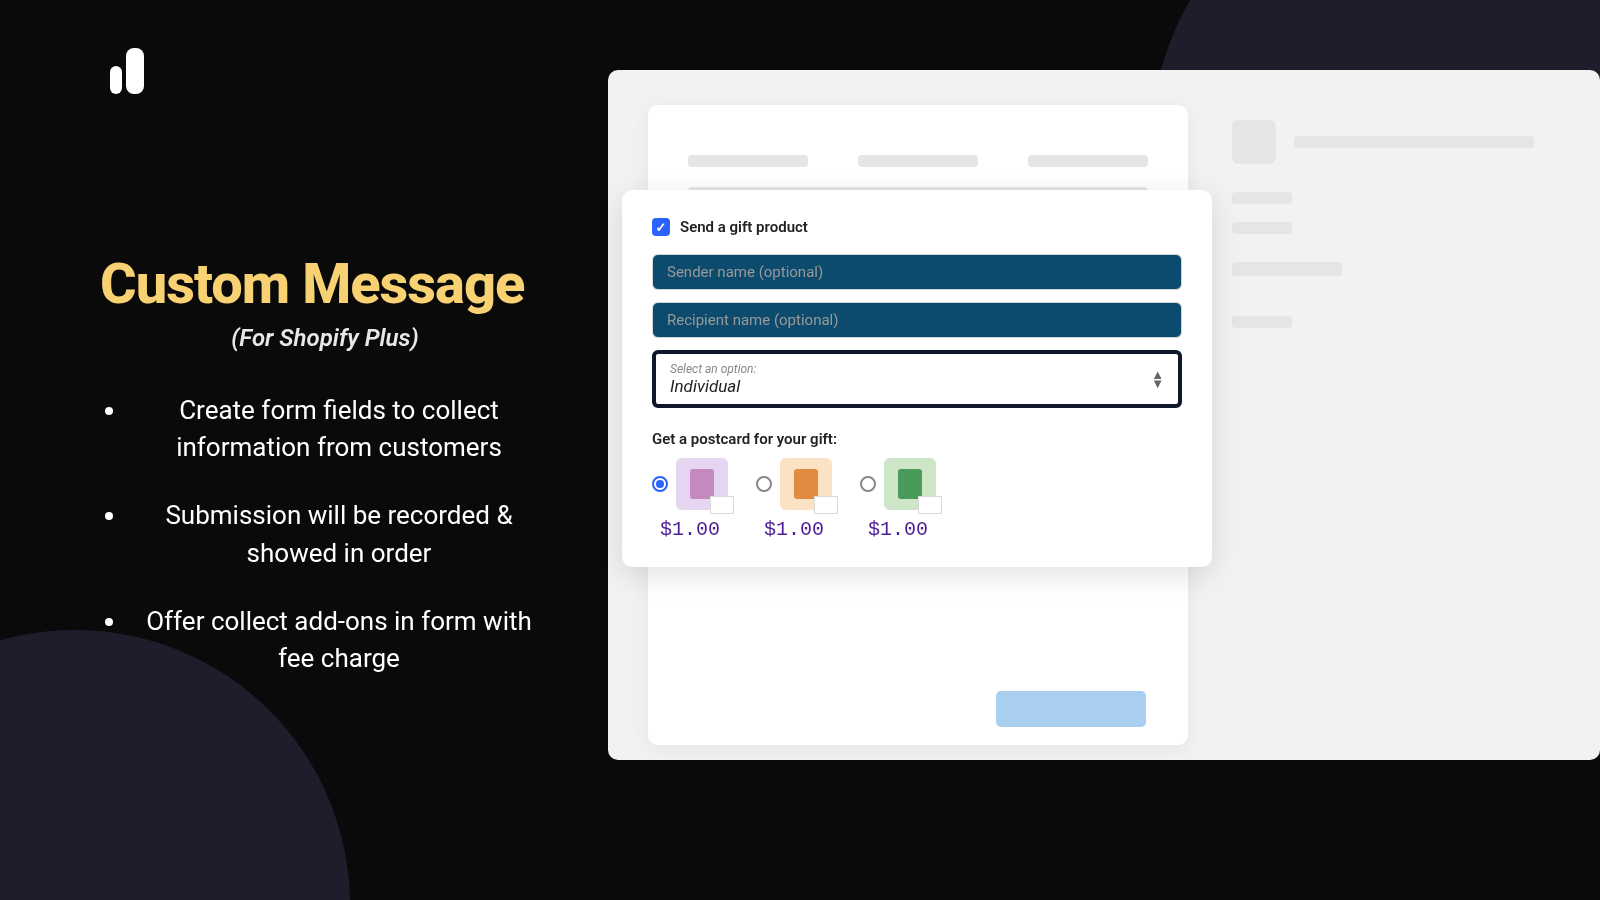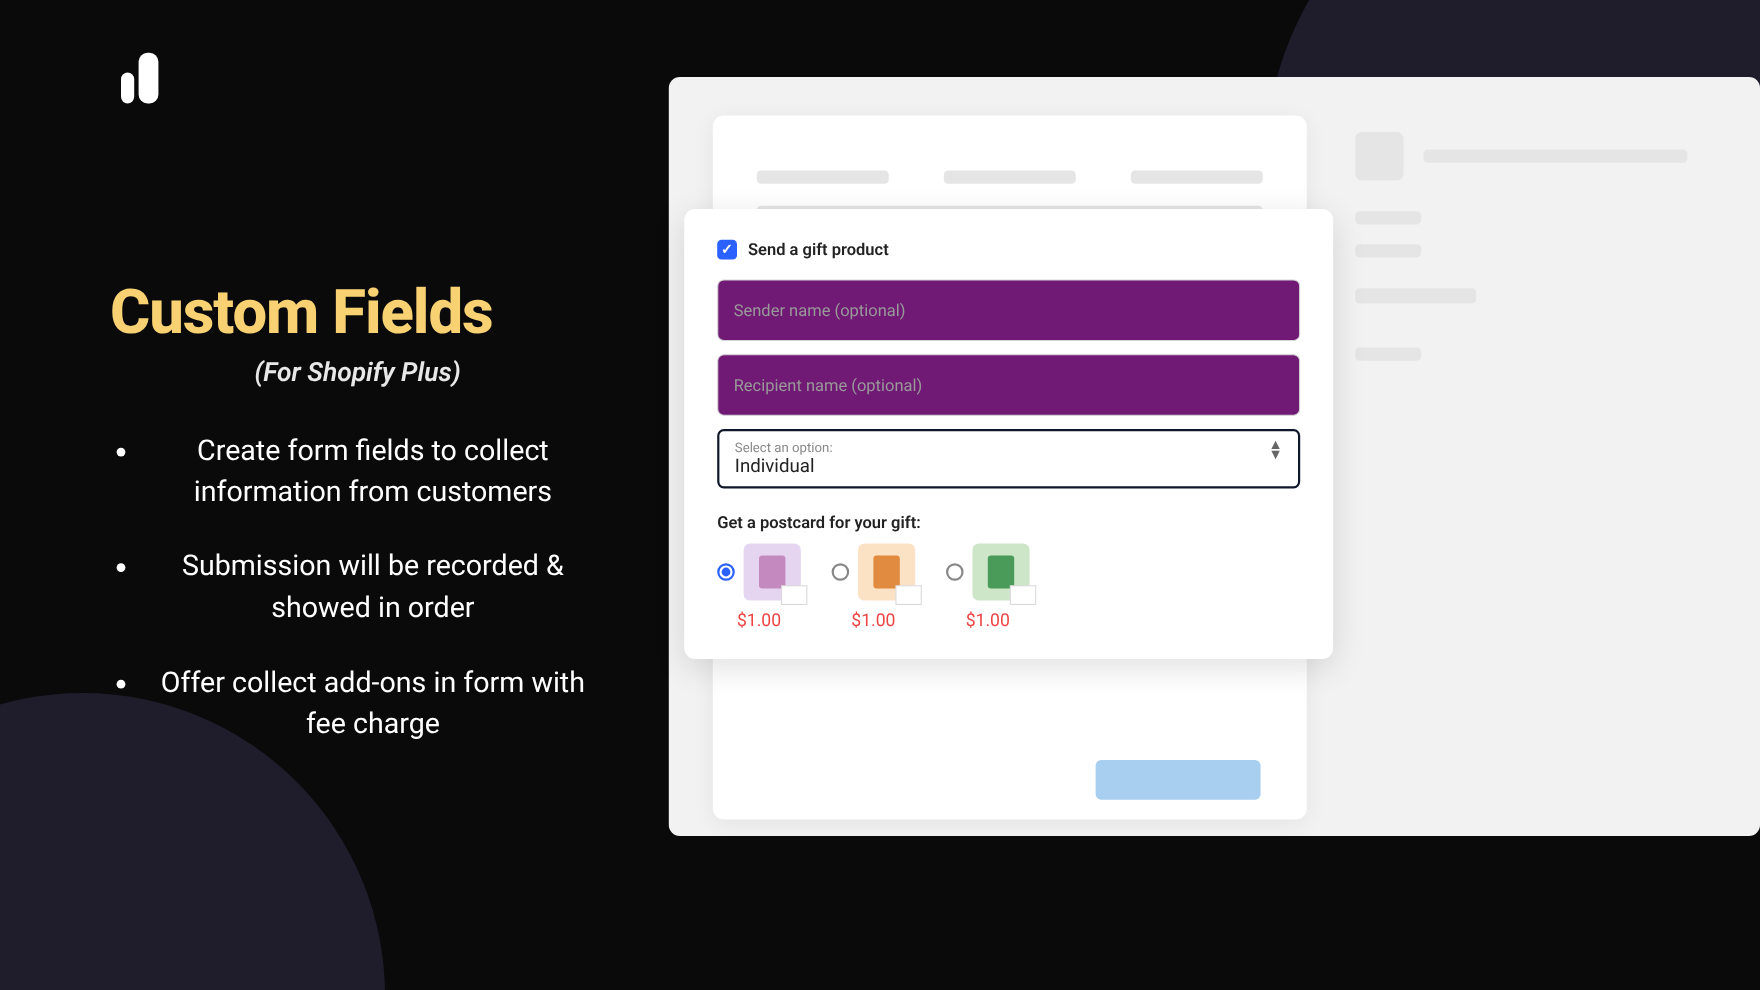--- a/index.html
+++ b/index.html
@@ -81,33 +81,34 @@
   }
   .chk-row { display:flex; align-items:center; gap:10px; margin-bottom:18px;}
   .chk-box {
     width:18px; height:18px; border-radius:4px; background:#2a61ff;
     display:flex; align-items:center; justify-content:center;
     color:#fff; font-size:13px; font-weight:bold;
   }
   .chk-label { font-size:15px; font-weight:600; color:#222;}
   .input {
     width:100%; border:1px solid #d5d5d5; border-radius:6px;
-    padding:18px 14px; font-size:15px; color:#999; background:#701a75;
+    padding:8px 14px; font-size:15px; color:#999; background:#0c4a6e;
     margin-bottom:12px;
   }
   .textarea {
     width:100%; border:1px solid #d5d5d5; border-radius:6px;
     padding:12px 14px; font-size:15px; color:#999; background:#fff;
     height:82px; margin-bottom:16px;
   }
   .q-label { font-size:15px; font-weight:600; color:#222; margin-bottom:10px;}
   .select-wrap {
-    border:2px solid #0f172a; border-radius:6px; padding:8px 14px;
-    display:flex; justify-content:space-between; 
+    border:4px solid #0f172a; border-radius:6px; padding:8px 14px;
+    display:flex; justify-content:space-between; align-items:center;
     margin-bottom:22px;
+    font-style:italic;
   }
   .select-inner { display:flex; flex-direction:column;}
   .select-hint { font-size:12px; color:#888;}
   .select-val { font-size:17px; color:#222;}
   .select-caret { color:#666; font-size:13px; line-height:0.7;}
   .postcard-row { display:flex; gap:28px; margin-top:10px;}
   .post-item { display:flex; flex-direction:column; align-items:center;}
   .post-top { display:flex; align-items:center; gap:8px;}
   .radio {
     width:16px; height:16px; border-radius:50%;
@@ -122,21 +123,21 @@
     display:flex; align-items:center; justify-content:center;
   }
   .thumb::after {
     content:""; position:absolute; bottom:-4px; right:-6px;
     width:22px; height:16px; background:#fff; border:1px solid rgba(0,0,0,0.15);
   }
   .thumb-inner { width:24px; height:30px; border-radius:3px;}
   .t1 { background:#e5d5f0;} .t1 .thumb-inner{background:#c48abf;}
   .t2 { background:#fbe2c5;} .t2 .thumb-inner{background:#e08b3f;}
   .t3 { background:#cde6c8;} .t3 .thumb-inner{background:#4a9b5a;}
-  .price { font-size:16px; color:#ef4444; margin-top:8px;}
+  .price { font-size:20px; color:#4c1d95; margin-top:8px;font-family:Liberation Mono, monospace;}
   
   .side-skel {
     position:absolute; top:50px; right:28px; width:340px;
   }
   .side-row{ display:flex; gap:18px; align-items:center; margin-bottom:28px;}
   .sq { width:44px; height:44px; background:#e5e5e5; border-radius:6px;}
   .line { background:#e5e5e5; height:12px; border-radius:4px;}
   
   .blue-btn {
     position:absolute; bottom:18px; right:42px;
@@ -148,21 +149,21 @@
 
 <div class="bg-top-right"></div>
 <div class="bg-bottom-left"></div>
 
 <div class="logo">
   <div class="bar-small"></div>
   <div class="bar-large"></div>
 </div>
 
 <div class="left">
-  <div class="headline">Custom Fields</div>
+  <div class="headline">Custom Message</div>
   <div class="subhead">(For Shopify Plus)</div>
   <ul class="bullets">
     <li>Create form fields to collect information from customers</li>
     <li>Submission will be recorded &amp; showed in order</li>
     <li>Offer collect add-ons in form with fee charge</li>
   </ul>
 </div>
 
 <div class="stage">
 

